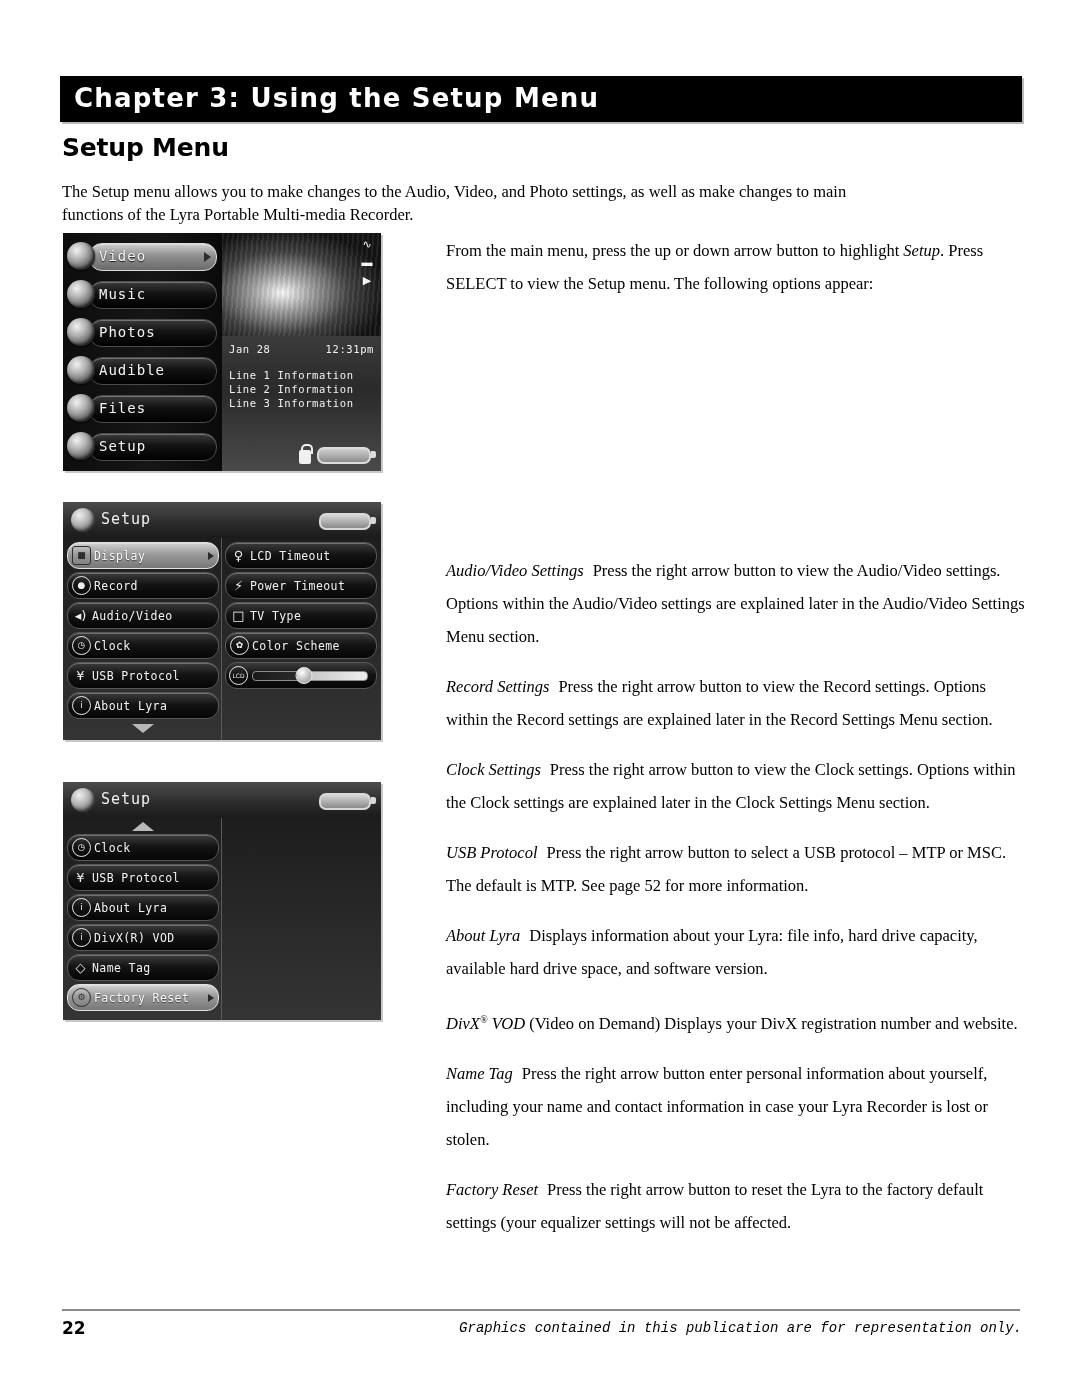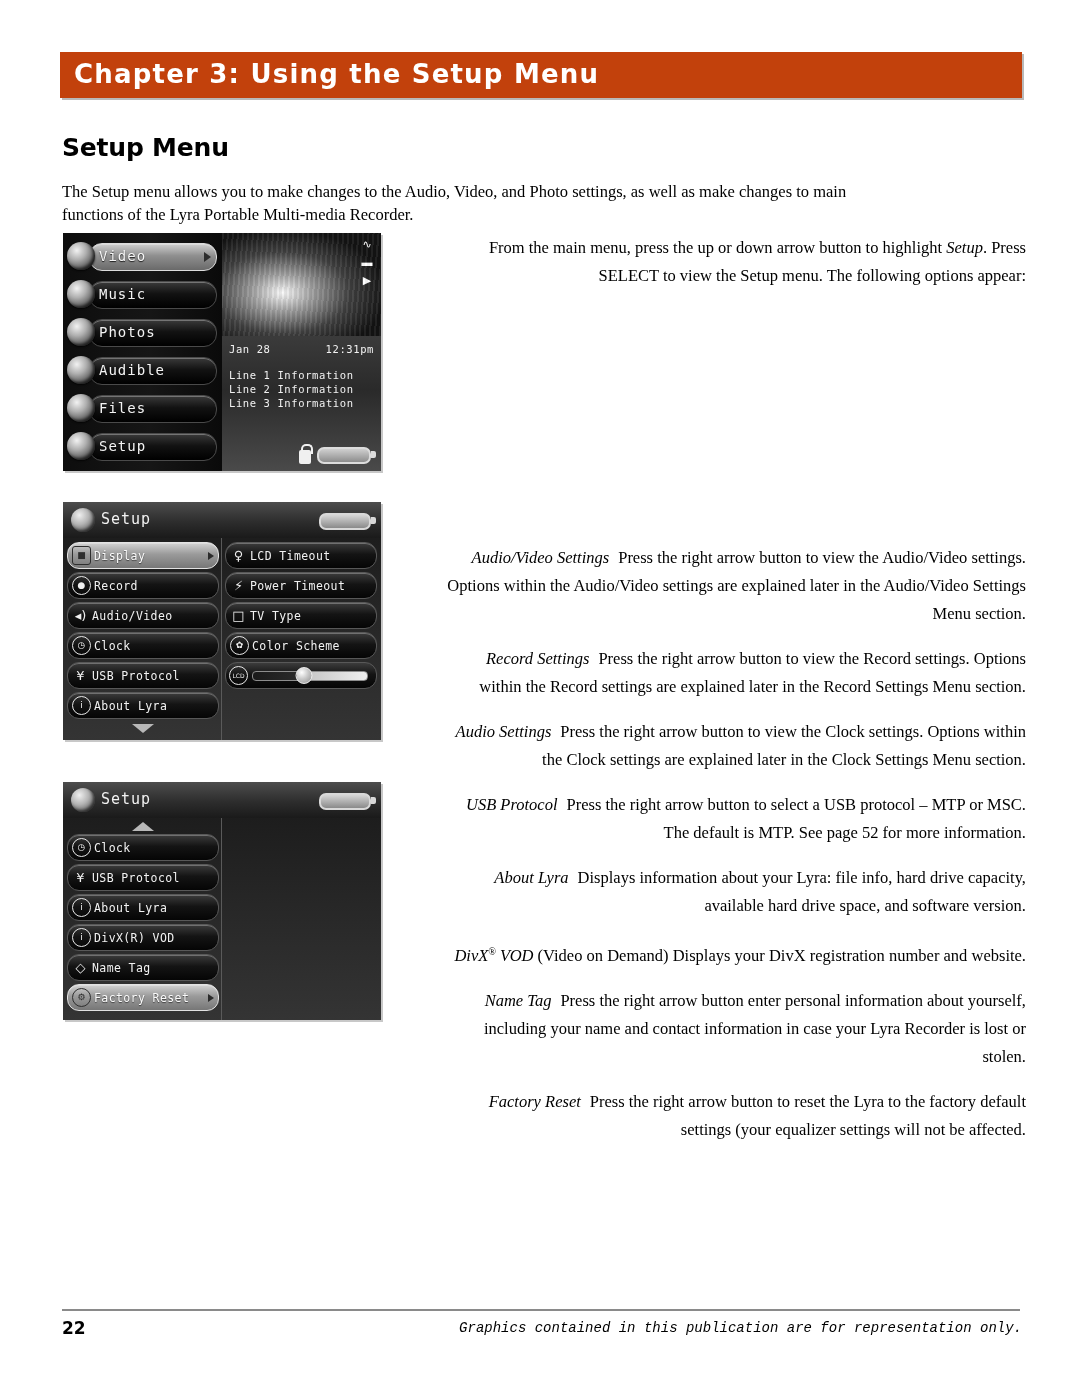--- a/index.html
+++ b/index.html
@@ -13,24 +13,24 @@
     position: relative;
     font-family: "Liberation Serif", serif;
     color: #000;
     overflow: hidden;
   }
 
   
   .chapter-bar {
     position: absolute;
     left: 60px;
-    top: 52px;
+    top: 76px;
     width: 962px;
     height: 46px;
-    background: #c2410c;
+    background: #000000;
     box-shadow: 2px 2px 0 #b9b9b9;
   }
   .chapter-bar .chapter-title {
     position: absolute;
     left: 14px;
     top: 50%;
     transform: translateY(-52%);
     color: #ffffff;
     font-family: "DejaVu Sans", sans-serif;
     font-weight: bold;
@@ -63,22 +63,22 @@
   
   .right-col {
     position: absolute;
     left: 446px;
     top: 234px;
     width: 580px;
   }
   .right-col p {
     margin: 0 0 17px 0;
     font-size: 16.5px;
-    line-height: 28px;
-    text-align: right;
+    line-height: 33px;
+    text-align: left;
   }
   .right-col .term {
     font-style: italic;
   }
   .right-col .gap { display: inline-block; width: 9px; }
   .spacer-block { height: 237px; }
 
   sup.reg { font-size: 10px; vertical-align: super; }
 
   
@@ -510,21 +510,21 @@
 
   <p>From the main menu, press the up or down arrow button to highlight <span class="term">Setup</span>. Press SELECT to view the Setup menu. The following options appear:</p>
 
   <div class="spacer-block"></div>
 
 
   <p><span class="term">Audio/Video Settings</span><span class="gap"></span><span>Press the right arrow button to view the Audio/Video settings. Options within the Audio/Video settings are explained later in the Audio/Video Settings Menu section.</span></p>
 
   <p><span class="term">Record Settings</span><span class="gap"></span><span>Press the right arrow button to view the Record settings. Options within the Record settings are explained later in the Record Settings Menu section.</span></p>
 
-  <p><span class="term">Audio Settings</span><span class="gap"></span><span>Press the right arrow button to view the Clock settings. Options within the Clock settings are explained later in the Clock Settings Menu section.</span></p>
+  <p><span class="term">Clock Settings</span><span class="gap"></span><span>Press the right arrow button to view the Clock settings. Options within the Clock settings are explained later in the Clock Settings Menu section.</span></p>
 
   <p><span class="term">USB Protocol</span><span class="gap"></span><span>Press the right arrow button to select a USB protocol – MTP or MSC. The default is MTP. See page 52 for more information.</span></p>
 
   <p><span class="term">About Lyra</span><span class="gap"></span><span>Displays information about your Lyra: file info, hard drive capacity, available hard drive space, and software version.</span></p>
 
   <p><span class="term"><span>DivX</span><sup class="reg">®</sup><span> VOD</span></span> <span>(Video on Demand)   Displays your DivX registration number and website.</span></p>
 
   <p><span class="term">Name Tag</span><span class="gap"></span><span>Press the right arrow button enter personal information about yourself, including your name and contact information in case your Lyra Recorder is lost or stolen.</span></p>
 
   <p><span class="term">Factory Reset</span><span class="gap"></span><span>Press the right arrow button to reset the Lyra to the factory default settings (your equalizer settings will not be affected.</span></p>

